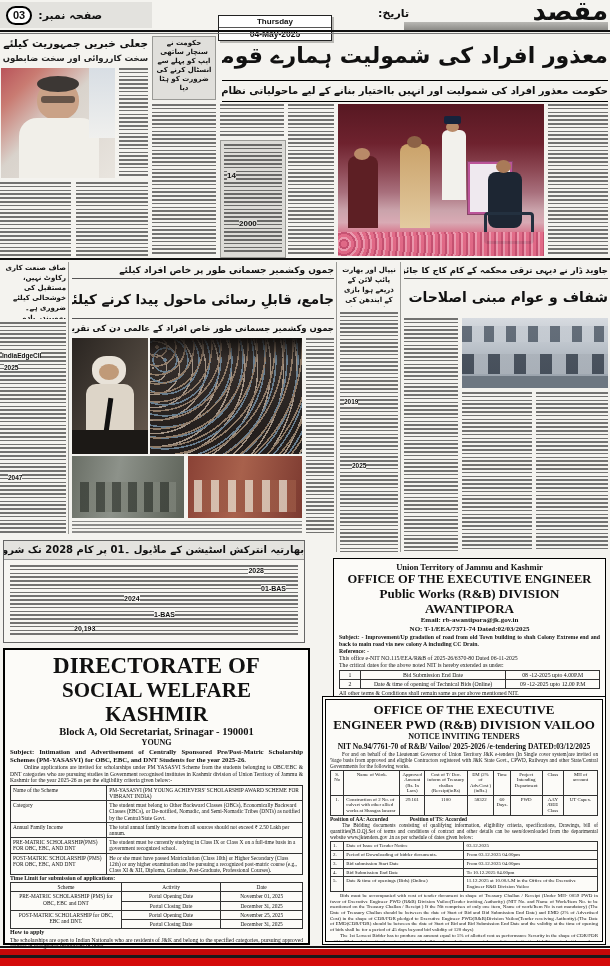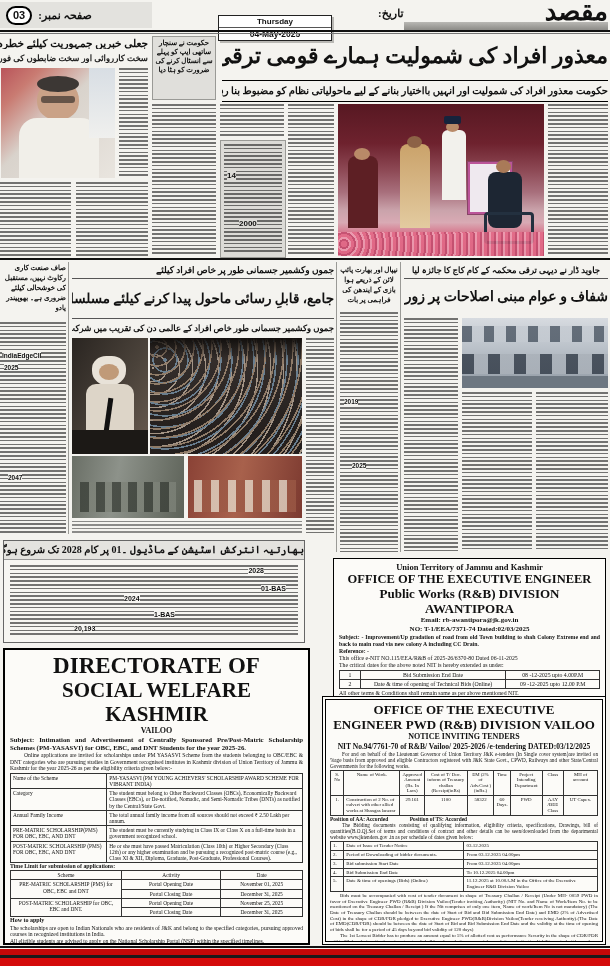--- a/index.html
+++ b/index.html
@@ -1,20 +1,20 @@
 <!DOCTYPE html>
 <html><head>
 <meta charset="utf-8">
 <style>
   html,body{margin:0;padding:0;background:#888;}
   #page{position:relative;width:610px;height:966px;background:#f4f3ef;overflow:hidden;
         font-family:"Liberation Serif",serif;color:#111;}
   .a{position:absolute;}
   .u{font-family:"DejaVu Sans",sans-serif;direction:rtl;}
-  .b{font-weight:bold;font-family:Liberation Serif, serif;}
+  .b{font-weight:bold;}
   .c{text-align:center;}
   .r{text-align:right;}
   .j{text-align:justify;}
   .tx{background:repeating-linear-gradient(180deg,rgba(35,35,35,.62) 0 1.6px,rgba(0,0,0,0) 1.6px 3.8px);}
   .txl{background:repeating-linear-gradient(180deg,rgba(35,35,35,.5) 0 1.4px,rgba(0,0,0,0) 1.4px 3.4px);}
   .photo{overflow:hidden;}
   .rule{background:#111;}
   .vrule{background:#9a9a96;width:1px;}
   .nobox{border:1.5px solid #000;background:#fcfbf8;}
   table{border-collapse:collapse;width:100%;}
@@ -191,21 +191,22 @@
     <div class="b r" style="font-size:7px;line-height:8px;">R&amp;B Division Awantipora.</div>
     <div style="display:flex;gap:14px;margin-top:2px;">
       <span style="font-size:7px;">C</span>
       <span class="b" style="font-size:7px;">Dated:- 03-12-2025</span>
     </div>
   </div>
 
   <div class="a" style="left:3px;top:648px;width:307px;height:297px;border:2px solid #000;background:#fcfbf8;padding:3px 5px;box-sizing:border-box;">
     <div class="c b" style="font-size:23px;line-height:25px;">DIRECTORATE OF</div>
     <div class="c b" style="font-size:21px;line-height:24px;">SOCIAL WELFARE  KASHMIR</div>
-    <div class="c b" style="font-size:8px;line-height:10px;">VAILOO</div>
+    <div class="c b" style="font-size:10.5px;line-height:12px;">Block A, Old Secretariat, Srinagar - 190001</div>
+    <div class="c b" style="font-size:8px;line-height:10px;">YOUNG</div>
     <div class="b j" style="font-size:6.8px;line-height:8px;">Subject: Intimation and Advertisement of Centrally Sponsored Pre/Post-Matric Scholarship Schemes (PM-YASASVI) for OBC, EBC, and DNT Students for the year 2025-26.</div>
     <div class="j" style="font-size:5.6px;line-height:6.6px;text-indent:14px;">Online applications are invited for scholarships under PM YASASVI Scheme from the students belonging to OBC/EBC &amp; DNT categories who are pursuing studies in Government recognised institutes in Kashmir division of Union Territory of Jammu &amp; Kashmir for the year 2025-26 as per the eligibility criteria given below:-</div>
     <table class="t5" style="font-size:5.4px;line-height:6.2px;margin-top:1px;">
       <tbody>
           <tr>
             <td style="width:33%;">Name of the Scheme</td>
             <td>PM-YASASVI (PM YOUNG ACHIEVERS' SCHOLARSHIP AWARD SCHEME FOR VIBRANT INDIA)</td>
           </tr>
       <tr>
             <td>Category</td>

